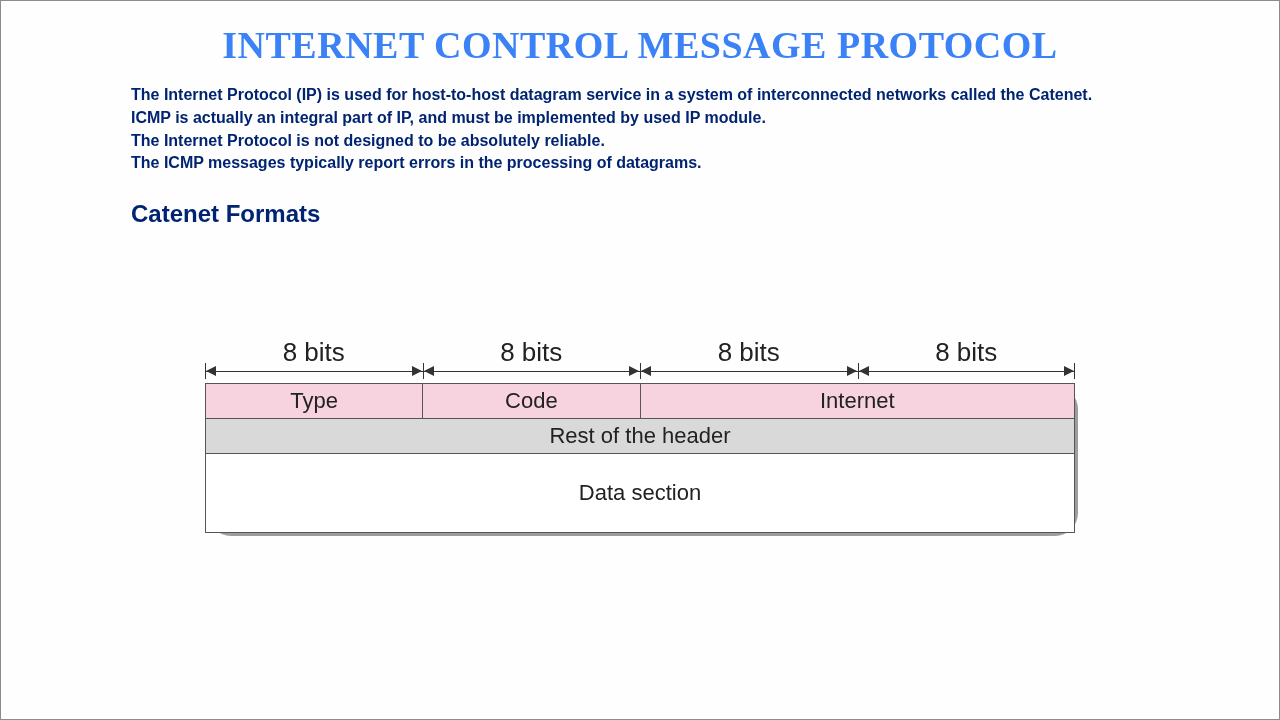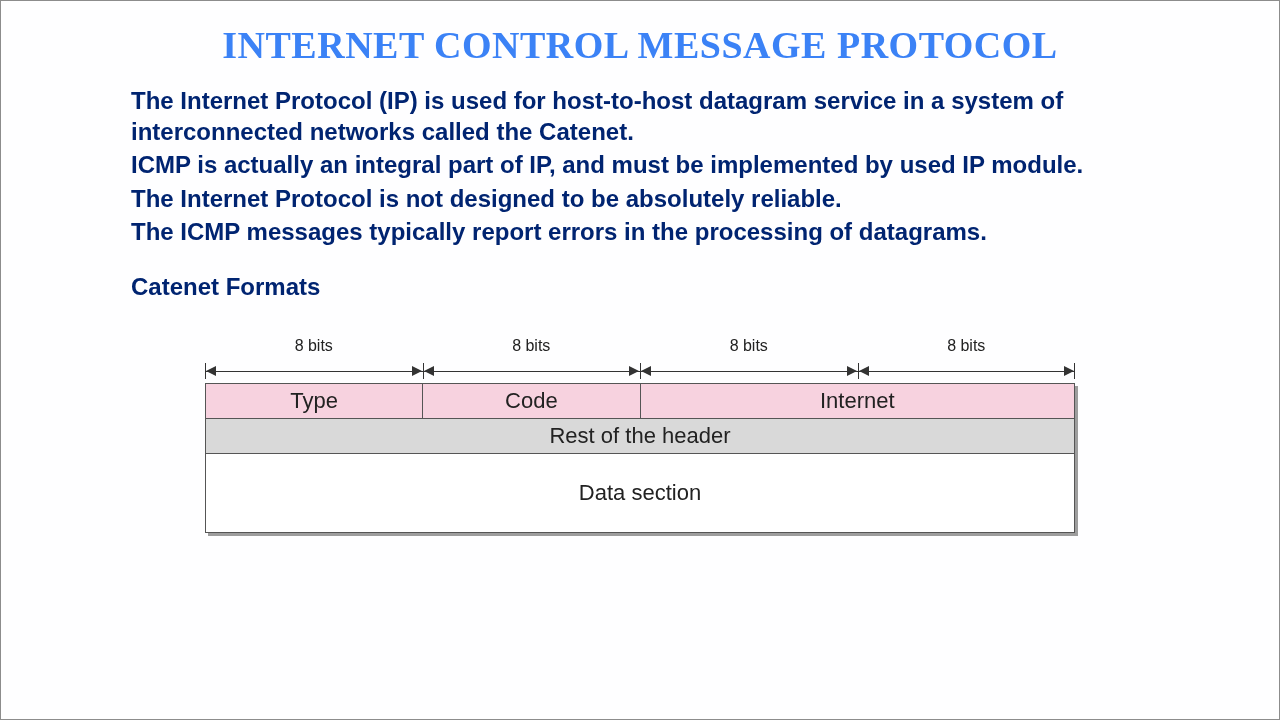--- a/index.html
+++ b/index.html
@@ -28,21 +28,21 @@
     font-weight: 900;
     font-size: 38px;
     letter-spacing: 0.5px;
     margin-top: 22px;
     margin-bottom: 18px;
   }
   .body-text {
     margin: 0 120px 0 130px;
     color: #002471;
     font-weight: 700;
-    font-size: 24px;
+    font-size: 16px;
     line-height: 1.3;
   }
   .body-text p {
     margin: 0 0 2px 0;
   }
   .section-head {
     margin-top: 26px;
     margin-left: 130px;
     color: #002471;
     font-weight: 700;
@@ -82,29 +82,30 @@
     top: 29px;
     width: 0; height: 0;
     border-top: 5px solid transparent;
     border-bottom: 5px solid transparent;
   }
   .bits-arrow-left  { border-right: 10px solid #333; }
   .bits-arrow-right { border-left : 10px solid #333; }
   .bits-label {
     position: absolute;
     top: 0;
-    font-size: 16px;
+    font-size: 26px;
     color: #222;
     text-align: center;
   }
 
   .hdr-table {
     border-collapse: collapse;
     width: 100%;
     box-shadow: 3px 3px 0 #9d9d9d;
+    border-radius: 23px;
   }
   .hdr-table td {
     border: 1px solid #555;
     text-align: center;
     font-size: 22px;
     padding: 4px 0;
     color: #222;
   }
   .row-pink td { background: #f7d2df; }
   .row-grey td { background: #d9d9d9; }

